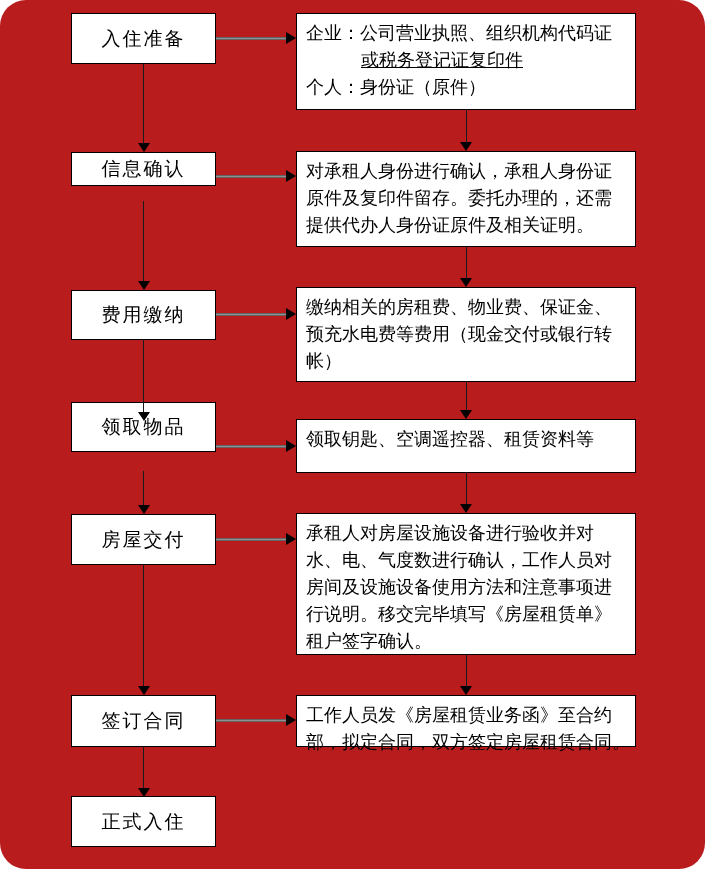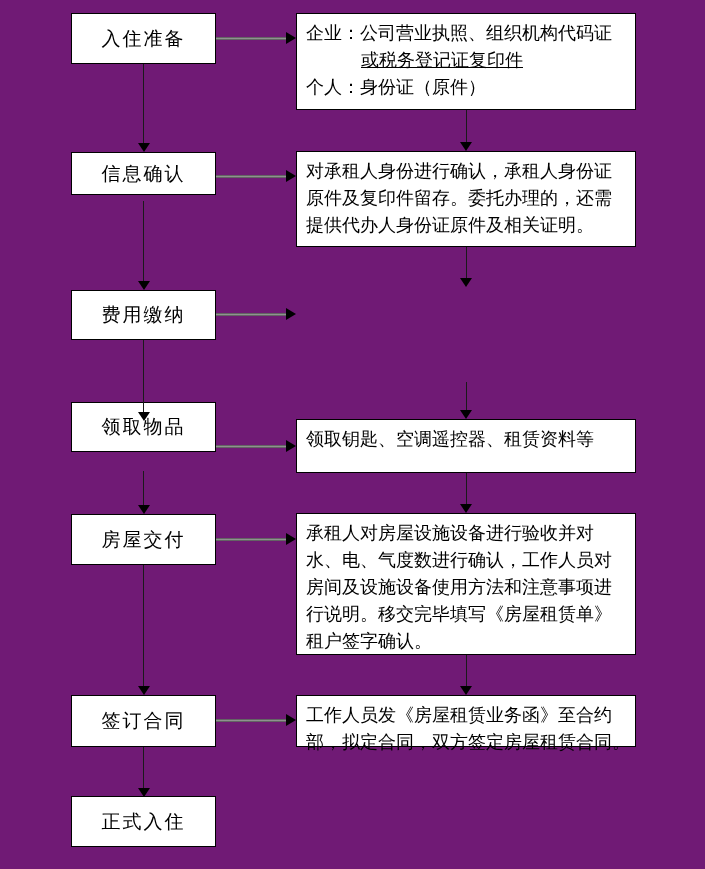--- a/index.html
+++ b/index.html
@@ -1,17 +1,17 @@
 <!DOCTYPE html>
 <html><head>
 <meta charset="utf-8">
 <style>
   html,body{margin:0;padding:0;background:#ffffff;}
   body{font-family:"Liberation Sans","DejaVu Sans",sans-serif;color:#000;}
-  #canvas{position:relative;width:705px;height:869px;background:#701a75;overflow:hidden;}
+  #canvas{position:relative;width:705px;height:869px;background:#b91c1c;overflow:hidden;border-radius:26px;}
 
   .lbox{
     position:absolute;left:71px;width:145px;
     border:1.5px solid #000;background:#fff;box-sizing:border-box;
     display:flex;align-items:center;justify-content:center;
     font-size:19px;letter-spacing:2px;
   }
   .rbox{
     position:absolute;left:296px;width:340px;
     border:1.5px solid #000;background:#fff;box-sizing:border-box;
@@ -31,21 +31,21 @@
     border-left:10px solid #000;}
 </style>
 </head>
 <body>
 
 <div id="canvas">
 
   <div class="lbox" style="top:13px;height:51px">
       <span>入住准备</span>
     </div>
-  <div class="lbox" style="top:152px;height:43px">
+  <div class="lbox" style="top:152px;height:34px">
       <span>信息确认</span>
     </div>
   <div class="lbox" style="top:290px;height:50px">
       <span>费用缴纳</span>
     </div>
   <div class="lbox" style="top:402px;height:50px">
       <span>领取物品</span>
     </div>
   <div class="lbox" style="top:514px;height:51px">
       <span>房屋交付</span>
@@ -62,20 +62,25 @@
     <div class="line indent">或税务登记证复印件</div>
     <div class="line">个人：身份证（原件）</div>
   </div>
 
   <div class="rbox" style="top:151px;height:96px">
     <div class="line">对承租人身份进行确认，承租人身份证</div>
     <div class="line">原件及复印件留存。委托办理的，还需</div>
     <div class="line">提供代办人身份证原件及相关证明。</div>
   </div>
 
+  <div class="rbox" style="top:287px;height:95px">
+    <div class="line">缴纳相关的房租费、物业费、保证金、</div>
+    <div class="line">预充水电费等费用（现金交付或银行转</div>
+    <div class="line">帐）</div>
+  </div>
 
   <div class="rbox" style="top:419px;height:54px">
     <div class="line">领取钥匙、空调遥控器、租赁资料等</div>
   </div>
 
   <div class="rbox" style="top:513px;height:142px">
     <div class="line">承租人对房屋设施设备进行验收并对</div>
     <div class="line">水、电、气度数进行确认，工作人员对</div>
     <div class="line">房间及设施设备使用方法和注意事项进</div>
     <div class="line">行说明。移交完毕填写《房屋租赁单》</div>

